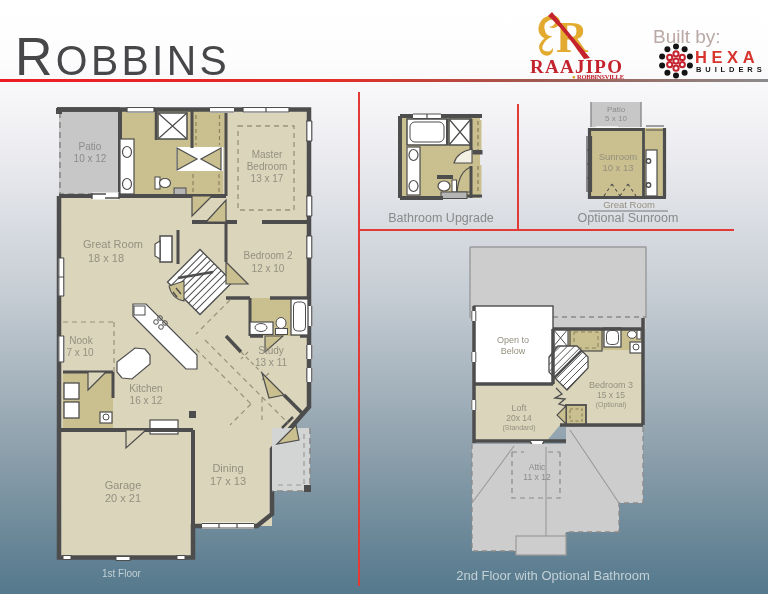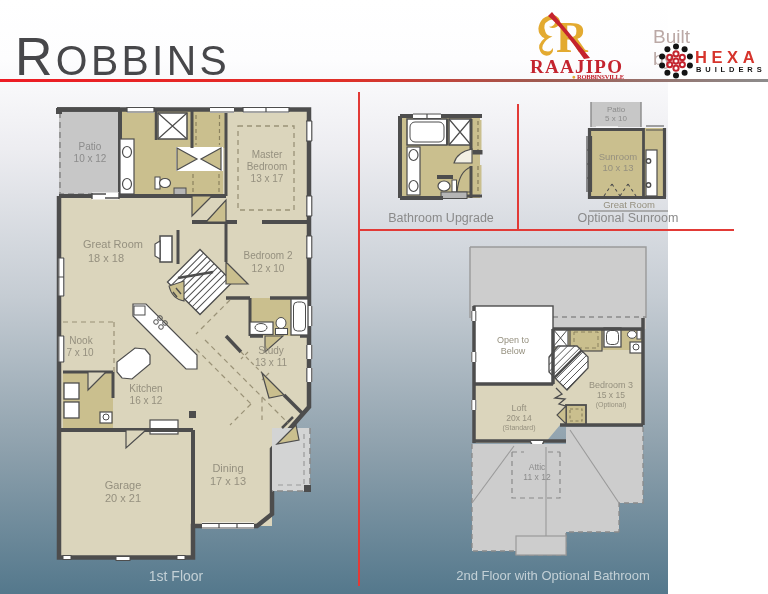--- a/index.html
+++ b/index.html
@@ -1,17 +1,17 @@
 <!DOCTYPE html>
 <html><head>
 <meta charset="utf-8">
 <style>
   html,body{margin:0;padding:0;}
   body{width:768px;height:594px;overflow:hidden;font-family:"Liberation Sans",sans-serif;}
-  #canvas{position:relative;width:668px;height:594px;
+  #canvas{position:relative;width:768px;height:594px;
     background:linear-gradient(to bottom,#ffffff 0%,#fdfdfe 10%,#ededf1 25%,#c5ccd3 50%,#8da0ac 76%,#54788c 100%);}
   .abs{position:absolute;}
 </style>
 </head>
 <body>
 <div id="canvas">
 
 <div class="abs" style="left:15px;top:29px;color:#47474a;letter-spacing:3.5px;font-size:54px;line-height:54px;transform:scaleX(0.96);transform-origin:left;">R<span style="font-size:42.5px;">OBBINS</span></div>
 
 <div class="abs" style="left:0;top:78.5px;width:768px;height:3px;background:linear-gradient(to right,#ed1c24 0%,#e03028 45%,#a05a50 70%,#8c8c8c 100%);"></div>
@@ -592,17 +592,17 @@
   </g>
 
   <g fill="#95907f" text-anchor="middle">
     <text x="611" y="388" font-size="9">Bedroom 3</text>
     <text x="611" y="398" font-size="8.5">15 x 15</text>
     <text x="611" y="407" font-size="7">(Optional)</text>
   </g>
 </g>
 </svg>
 
-<div class="abs" style="left:76px;top:568px;width:200px;text-align:center;font-size:14px;color:#c3d0d6;">1st Floor</div>
+<div class="abs" style="left:102px;top:568px;width:200px;text-align:left;font-size:10px;color:#c3d0d6;">1st Floor</div>
 
 <div class="abs" style="left:403px;top:568px;width:300px;text-align:center;font-size:13px;color:#c3d0d6;">2nd Floor with Optional Bathroom</div>
 
 </div>
 
 </body></html>

